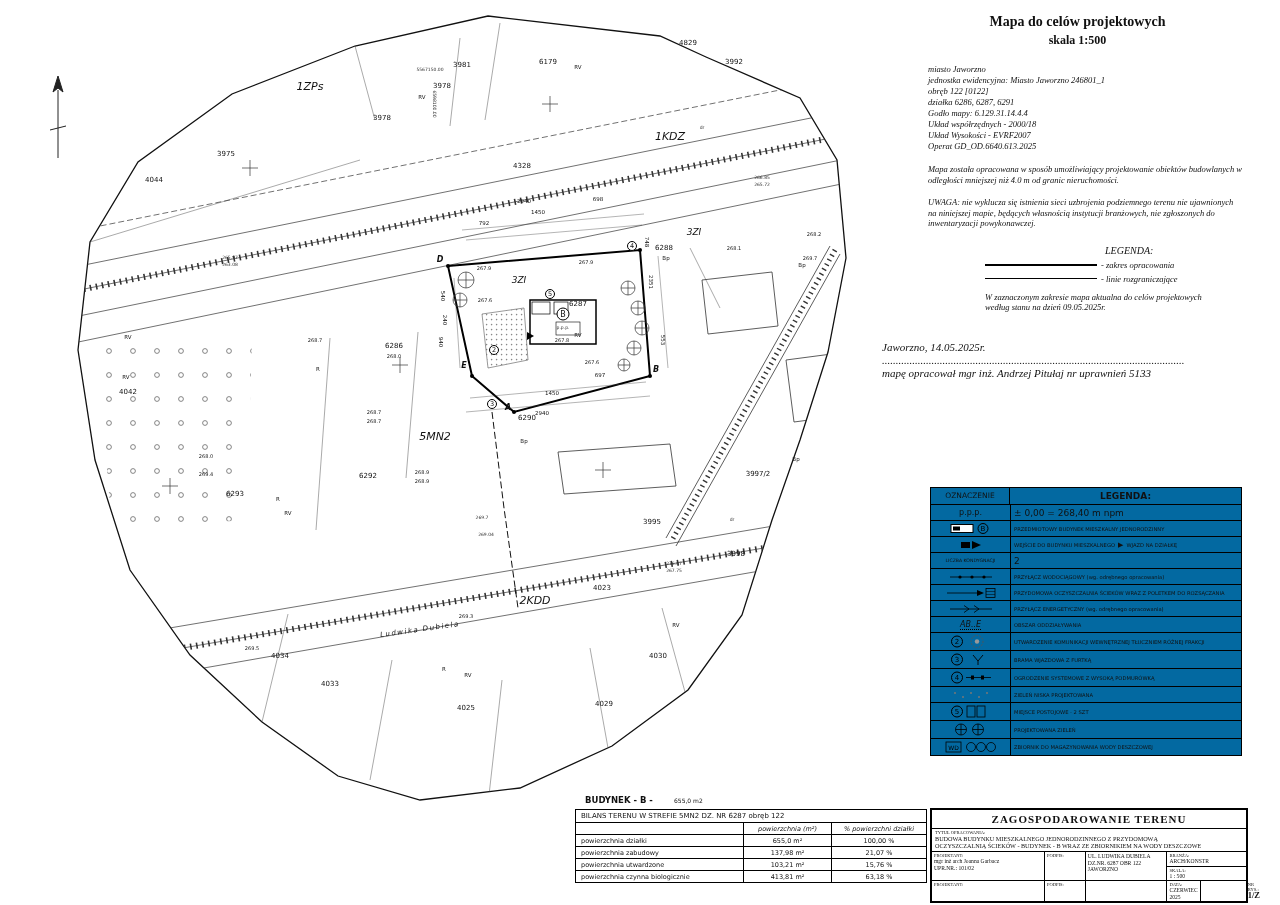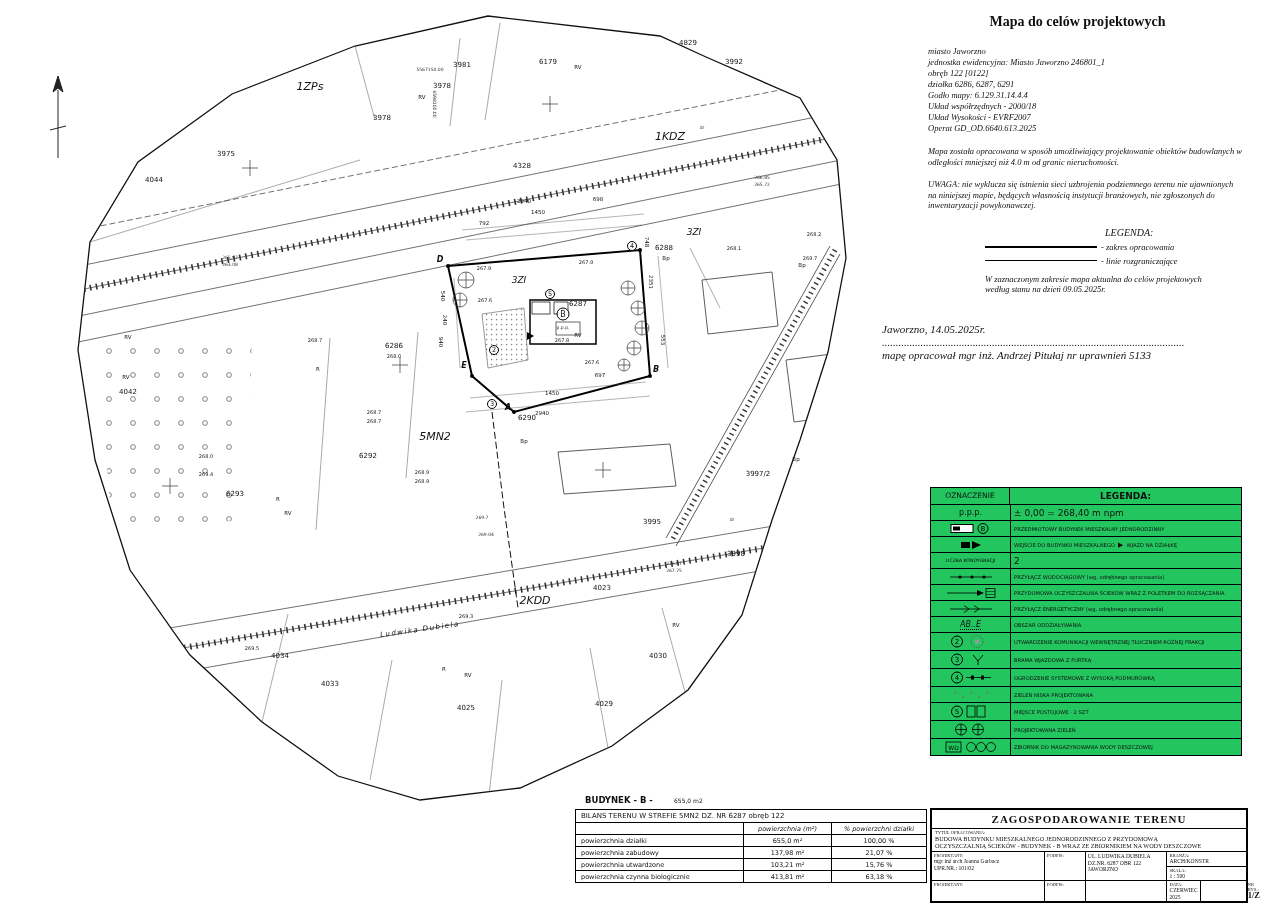--- a/index.html
+++ b/index.html
@@ -30,21 +30,21 @@
 .legend-top{margin-top:16px;}
 .legend-top-title{font-style:italic;font-size:10px;font-family:"Liberation Serif",serif;margin-left:205px;}
 .legend-top-row{display:flex;align-items:center;margin:4px 0 0 85px;}
 .sample{width:112px;display:inline-block;}
 .sample.thick{border-top:2.5px solid #000;}
 .sample.thin{border-top:1px solid #000;}
 .sample-label{font-style:italic;font-size:8.5px;font-family:"Liberation Serif",serif;margin-left:4px;}
 .validity{margin-top:8px;margin-left:85px;width:220px;}
 .sig{margin-top:28px;font-style:italic;font-size:11px;line-height:13px;font-family:"Liberation Serif",serif;margin-left:-18px;width:372px;}
 
-.legend-table{position:absolute;left:930px;top:487px;width:312px;border:1.5px solid #000;background:#22c55e;}
+.legend-table{position:absolute;left:930px;top:487px;width:312px;border:1.5px solid #000;background:#0369a1;}
 .lt-head{display:flex;border-bottom:1px solid #000;}
 .lt-h1{width:80px;border-right:1px solid #000;font-size:7.5px;text-align:center;padding:3px 1px;border:1px solid #000;margin:-1px 0 -1px -1px;}
 .lt-h2{flex:1;font-size:9px;font-weight:bold;text-align:center;padding:3px 0;}
 .lt-row{display:flex;border-bottom:1px solid #000;min-height:16px;}
 .lt-row:last-child{border-bottom:none;}
 .lt-sym{width:80px;border-right:1px solid #000;display:flex;align-items:center;justify-content:center;gap:2px;padding:1px;flex-shrink:0;}
 .lt-symtext{font-size:8px;}
 .lt-symtext.ppp{font-size:8px;}
 .lt-symtext.tinylab{font-size:4.6px;}
 .lt-symtext.abe{font-size:8px;font-style:italic;border-bottom:1px dotted #000;}
@@ -239,21 +239,21 @@
         <span class="ml parcel" style="left: 492px; top: 158px; transform: translate(-50%, -50%);">4328</span>
         <span class="ml parcel" style="left: 634px; top: 240px; transform: translate(-50%, -50%);">6288</span>
         <span class="ml small" style="left: 636px; top: 251px; transform: translate(-50%, -50%);">Bp</span>
         <span class="ml elev" style="left: 704px; top: 240px; transform: translate(-50%, -50%);">268.1</span>
         <span class="ml parcel" style="left: 548px; top: 296px; transform: translate(-50%, -50%);">6287</span>
         <span class="ml circled" style="left: 533px; top: 306px; transform: translate(-50%, -50%);">B</span>
         <span class="ml tiny" style="left: 533px; top: 320px; transform: translate(-50%, -50%);">p.p.p.</span>
         <span class="ml small" style="left: 548px; top: 328px; transform: translate(-50%, -50%);">RV</span>
         <span class="ml parcel" style="left: 364px; top: 338px; transform: translate(-50%, -50%);">6286</span>
         <span class="ml elev" style="left: 364px; top: 348px; transform: translate(-50%, -50%);">268.0</span>
-        <span class="ml parcel" style="left: 338px; top: 448px; transform: translate(-50%, -50%);">6292</span>
+        <span class="ml parcel" style="left: 338px; top: 468px; transform: translate(-50%, -50%);">6292</span>
         <span class="ml parcel" style="left: 205px; top: 486px; transform: translate(-50%, -50%);">6293</span>
         <span class="ml small" style="left: 248px; top: 492px; transform: translate(-50%, -50%);">R</span>
         <span class="ml small" style="left: 258px; top: 506px; transform: translate(-50%, -50%);">RV</span>
         <span class="ml parcel" style="left: 497px; top: 410px; transform: translate(-50%, -50%);">6290</span>
         <span class="ml small" style="left: 494px; top: 434px; transform: translate(-50%, -50%);">Bp</span>
         <span class="ml parcel" style="left: 98px; top: 384px; transform: translate(-50%, -50%);">4042</span>
         <span class="ml small" style="left: 96px; top: 370px; transform: translate(-50%, -50%);">RV</span>
         <span class="ml parcel" style="left: 250px; top: 648px; transform: translate(-50%, -50%);">4034</span>
         <span class="ml elev" style="left: 222px; top: 640px; transform: translate(-50%, -50%);">269.5</span>
         <span class="ml parcel" style="left: 300px; top: 676px; transform: translate(-50%, -50%);">4033</span>
@@ -314,20 +314,21 @@
         <span class="ml tiny" style="left: 452px; top: 510px; transform: translate(-50%, -50%);">269.7</span>
         <span class="ml tiny" style="left: 456px; top: 527px; transform: translate(-50%, -50%);">269.04</span>
         <span class="ml tiny" style="left: 702px; top: 512px; transform: translate(-50%, -50%);">dr</span>
         <span class="ml small" style="left: 288px; top: 362px; transform: translate(-50%, -50%);">R</span>
         <span class="ml small" style="left: 98px; top: 330px; transform: translate(-50%, -50%);">RV</span>
       </div>
   </div>
 
   <div class="right-col">
     <div class="map-title">Mapa do celów projektowych</div>
+    <div class="map-scale">skala 1:500</div>
     <div class="info-block">
         <div>miasto Jaworzno</div>
         <div>jednostka ewidencyjna: Miasto Jaworzno 246801_1</div>
         <div>obręb 122 [0122]</div>
         <div>działka 6286, 6287, 6291</div>
         <div>Godło mapy: 6.129.31.14.4.4</div>
         <div>Układ współrzędnych - 2000/18</div>
         <div>Układ Wysokości - EVRF2007</div>
         <div>Operat GD_OD.6640.613.2025</div>
       </div>

